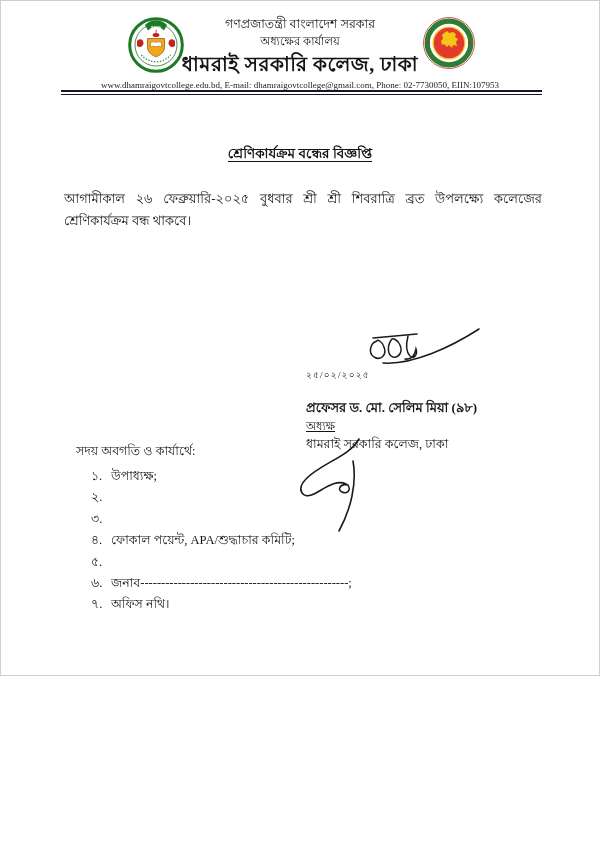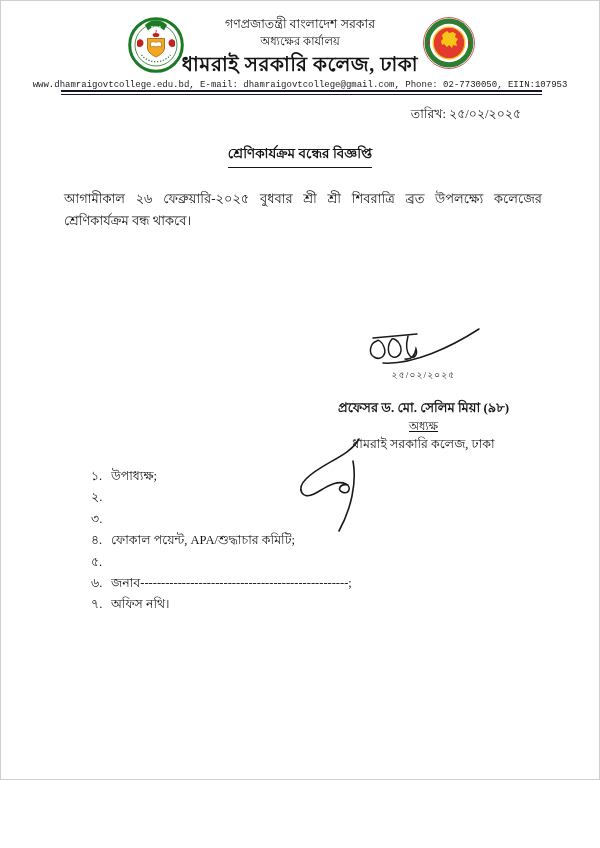--- a/index.html
+++ b/index.html
@@ -1,49 +1,49 @@
 <!DOCTYPE html>
 <html><head>
 <meta charset="utf-8">
 <style>
   * { margin:0; padding:0; box-sizing:border-box; }
   html,body { background:#ffffff; }
   .page {
     position:relative;
-    width:600px; height:780px;
+    width:600px; height:676px;
     background:#ffffff;
     border:1px solid #cfcfcf;
     font-family:"Liberation Serif","DejaVu Serif",serif;
     color:#141414;
     overflow:hidden;
   }
   
   .header { position:absolute; top:15px; left:0; right:0; text-align:center; }
   .gov-line   { font-size:12.5px; line-height:16px; }
   .office-line{ font-size:11.5px; line-height:15px; margin-top:2px; }
   .college-name{ font-size:20px; font-weight:bold; line-height:24px; margin-top:3px; letter-spacing:0.5px; }
-  .contact-line{ font-size:9px; line-height:11px; margin-top:4px; color:#1c1c1c;font-family:Liberation Mono, monospace; }
+  .contact-line{ font-size:9px; line-height:11px; margin-top:4px; color:#1c1c1c; }
   .logo { position:absolute; }
   .logo-left  { top:16px; left:127px; width:56px; height:56px; }
   .logo-right { top:15px; left:421px; width:54px; height:54px; }
   .double-rule {
     position:absolute; top:89px; left:60px; right:57px; height:5px;
     border-top:2px solid #15152e; border-bottom:1.2px solid #15152e;
   }
   
   .date-line { position:absolute; top:104px; right:78px; font-size:12.5px; }
   
   .notice-title { position:absolute; top:142px; left:0; right:0; text-align:center; font-size:13.5px; font-weight:bold; }
-  .notice-title span { border-bottom:1.3px solid #141414; padding-bottom:6px; }
+  .notice-title span { border-bottom:1.3px solid #141414; padding-bottom:0; }
   
   .para { position:absolute; left:63px; right:57px; font-size:13px; line-height:22px; text-align:justify; }
   .para-1 { top:179px;margin-top:8px; }
   .para-2 { top:236px; }
   
-  .sig-block { position:absolute; top:324px; left:305px; width:235px; text-align:center; }
+  .sig-block { position:absolute; top:324px; left:305px; width:235px; text-align:left; }
   .sig-svg { display:block; margin:0 auto; }
   .sig-date { font-size:9px; letter-spacing:1.2px; line-height:11px; margin-top:1px; }
   .sig-name { font-size:13px; font-weight:bold; line-height:17px; margin-top:18px; }
   .sig-desig{ font-size:11.5px; line-height:15px; margin-top:3px;text-decoration:underline; }
   .sig-org  { font-size:12.5px; line-height:16px; margin-top:2px; }
   
   .dist-heading { position:absolute; top:441px; left:75px; font-size:12.5px; }
   .dist-list { position:absolute; top:466px; left:90px; right:60px; font-size:12.5px; }
   .dist-row { display:flex; height:21.4px; align-items:flex-start; }
   .dist-num { width:20px; flex:0 0 20px; }
@@ -88,21 +88,20 @@
       <circle cx="27" cy="27" r="21.8" fill="#ffffff" stroke="#2e7d32" stroke-width="5.2"></circle>
       <circle cx="6.8" cy="27" r="1.3" fill="#c62828"></circle>
       <circle cx="47.2" cy="27" r="1.3" fill="#c62828"></circle>
       <circle cx="27" cy="27" r="15.8" fill="#e23a2c" stroke="#f5c518" stroke-width="1.3"></circle>
       <path d="M22,17 l3,-2 2,2 4,-1 3,2 -1,3 3,2 -2,3 1,4 -4,-1 -1,3 -3,-3 -2,2 -3,-3 -2,1 -1,-4 2,-2 -1,-4 z" fill="#f5c518"></path>
     </svg>
   </div>
 
   <div class="double-rule"></div>
 
-  <div class="date-line">তারিখ: ২৫/০২/২০২৫</div>
 
   <div class="notice-title">
     <span>শ্রেণিকার্যক্রম বন্ধের বিজ্ঞপ্তি</span>
   </div>
 
   <div class="para para-1">আগামীকাল ২৬ ফেব্রুয়ারি-২০২৫ বুধবার শ্রী শ্রী শিবরাত্রি ব্রত উপলক্ষ্যে কলেজের শ্রেণিকার্যক্রম বন্ধ থাকবে।</div>
 
   <div class="sig-block">
     <svg class="sig-svg" width="118" height="44" viewBox="0 0 118 44">
       <g fill="none" stroke="#1a1a1a" stroke-width="1.5" stroke-linecap="round">
@@ -112,20 +111,21 @@
         <path d="M27,14 C22,20 22,30 28,32 C34,33 38,27 35,20 C33,15 28,13 27,14"></path>
         <path d="M43,11 C41,19 41,27 45,31 C49,34 53,30 51,24 C50,29 47,35 40,34"></path>
       </g>
     </svg>
     <div class="sig-date">২৫/০২/২০২৫</div>
     <div class="sig-name">প্রফেসর ড. মো. সেলিম মিয়া (৯৮)</div>
     <div class="sig-desig">অধ্যক্ষ</div>
     <div class="sig-org">ধামরাই সরকারি কলেজ, ঢাকা</div>
   </div>
 
+  <div class="dist-heading">সদয় অবগতি ও কার্যার্থে:</div>
   <div class="dist-list">
     <div class="dist-row">
       <span class="dist-num">১.</span>
       <span class="dist-label">উপাধ্যক্ষ;</span>
     </div>
     <div class="dist-row">
       <span class="dist-num">২.</span>
     </div>
     <div class="dist-row">
       <span class="dist-num">৩.</span>

